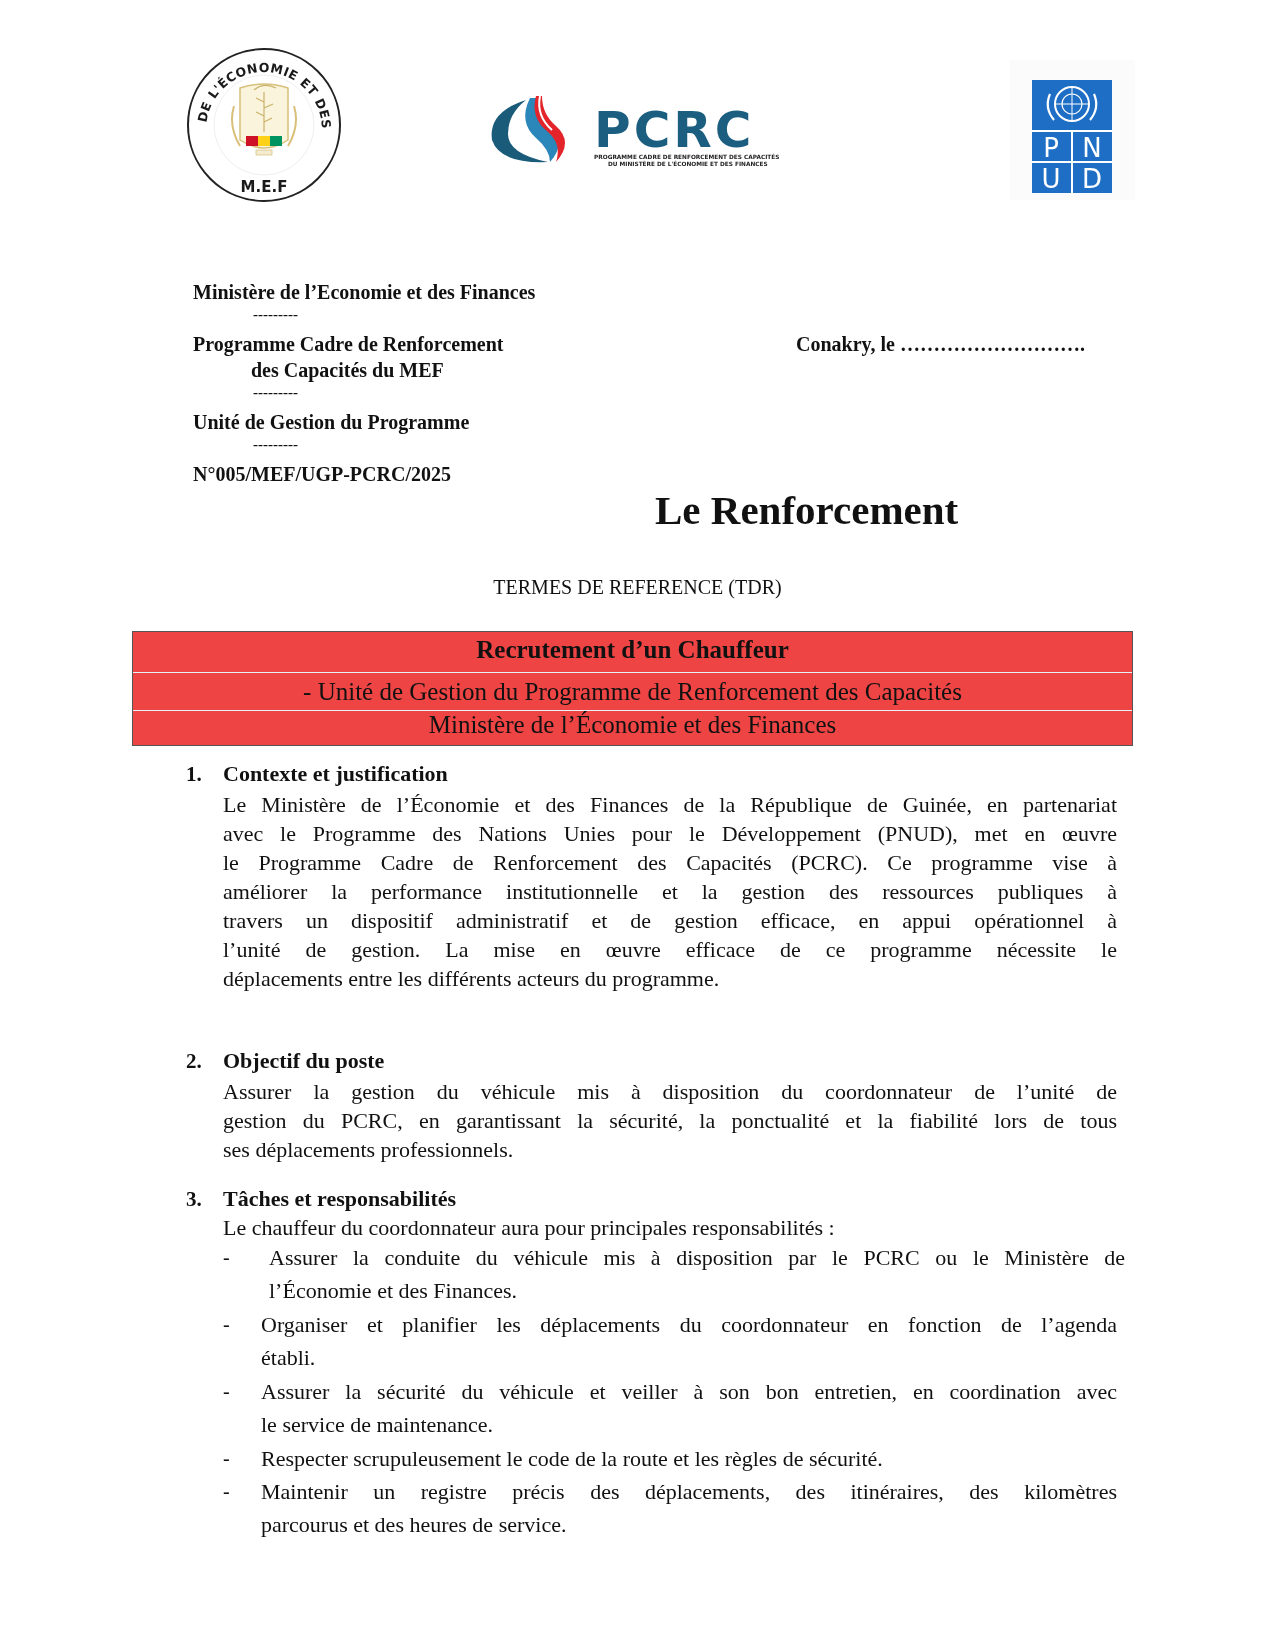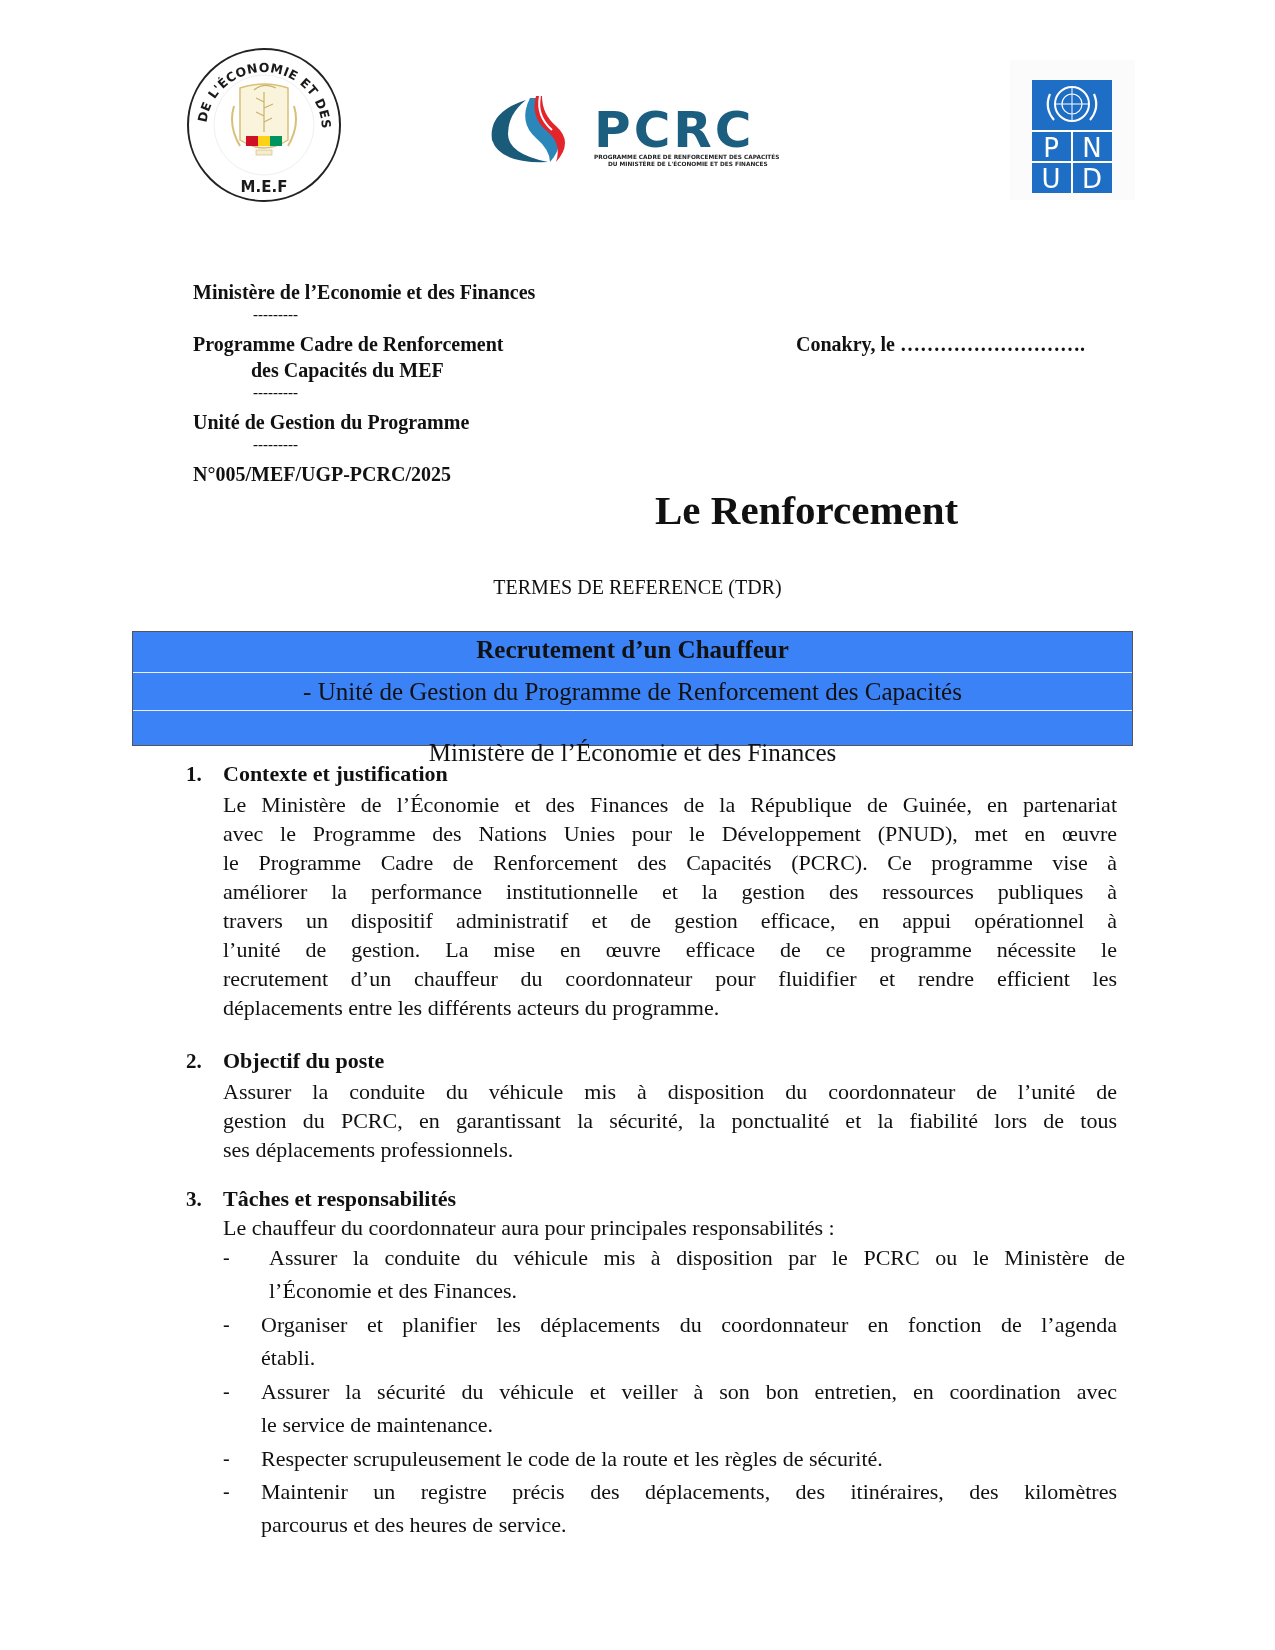--- a/index.html
+++ b/index.html
@@ -13,25 +13,25 @@
   #pnud-logo { left: 1010px; top: 60px; width: 125px; height: 140px; }
 
   
   .hdr { font-size: 20px; font-weight: bold; line-height: 26px; white-space: nowrap; margin-left: 44px; }
   .dash { font-size: 15px; font-weight: bold; letter-spacing: 0px; }
 
   #title-coord { left: 655px; top: 486px; font-size: 41px; font-weight: bold; white-space: nowrap; }
   #tdr { left: 0; width: 1275px; text-align: center; top: 576px; font-size: 20px; font-weight: normal; }
 
   
-  #job-box { left: 132px; top: 631px; width: 1001px; height: 115px; border: 1.5px solid #555; background: #3b82f6; box-sizing: border-box; }
+  #job-box { left: 132px; top: 631px; width: 1001px; height: 115px; border: 1.5px solid #555; background: #ef4444; box-sizing: border-box; }
   #job-box .band { position: absolute; left: 0; right: 0; text-align: center; font-family: "Liberation Serif", serif; }
   #job-title { top: 4px; font-size: 25px; font-weight: bold; }
   #job-sub1 { top: 46px; font-size: 25px; }
-  #job-sub2 { top: 79px; font-size: 25px; margin-top: 28px; }
+  #job-sub2 { top: 79px; font-size: 25px; }
   .band-line { position: absolute; left: 0; right: 0; height: 1px; background: #e8f0fa; }
 
   
   .sec-num { font-size: 21px; font-weight: bold; }
   .sec-title { font-size: 22px; font-weight: bold; white-space: nowrap; }
   .body-text { font-size: 22px; line-height: 29px; text-align: justify; width: 894px; }
   .body-text span.line { display: block; text-align: justify; text-align-last: justify; white-space: nowrap; }
   .body-text span.line.last { text-align-last: left; }
   .bullet-dash { font-size: 20px; }
   .bullet-text { font-size: 22px; line-height: 33px; width: 856px; }
@@ -125,28 +125,27 @@
 
 <div class="abs tnr sec-num" style="left:186px; top:762px;">1.</div>
 <div class="abs tnr sec-title" style="left:223px; top:761px;">Contexte et justification</div>
 <div class="abs tnr body-text" style="left:223px; top:790px;">
   <span class="line">Le Ministère de l’Économie et des Finances de la République de Guinée, en partenariat</span>
   <span class="line">avec le Programme des Nations Unies pour le Développement (PNUD), met en œuvre</span>
   <span class="line">le Programme Cadre de Renforcement des Capacités (PCRC). Ce programme vise à</span>
   <span class="line">améliorer la performance institutionnelle et la gestion des ressources publiques à</span>
   <span class="line">travers un dispositif administratif et de gestion efficace, en appui opérationnel à</span>
   <span class="line">l’unité de gestion. La mise en œuvre efficace de ce programme nécessite le</span>
-  <span class="line">recrutement d’un chauffeur du coordonnateur pour fluidifier et rendre efficient les</span>
   <span class="line last">déplacements entre les différents acteurs du programme.</span>
 </div>
 
 <div class="abs tnr sec-num" style="left:186px; top:1049px;">2.</div>
 <div class="abs tnr sec-title" style="left:223px; top:1048px;">Objectif du poste</div>
 <div class="abs tnr body-text" style="left:223px; top:1077px;">
-  <span class="line">Assurer la conduite du véhicule mis à disposition du coordonnateur de l’unité de</span>
+  <span class="line">Assurer la gestion du véhicule mis à disposition du coordonnateur de l’unité de</span>
   <span class="line">gestion du PCRC, en garantissant la sécurité, la ponctualité et la fiabilité lors de tous</span>
   <span class="line last">ses déplacements professionnels.</span>
 </div>
 
 <div class="abs tnr sec-num" style="left:186px; top:1187px;">3.</div>
 <div class="abs tnr sec-title" style="left:223px; top:1186px;">Tâches et responsabilités</div>
 <div class="abs tnr" style="left:223px; top:1215px; font-size:22px; white-space:nowrap;">Le chauffeur du coordonnateur aura pour principales responsabilités :</div>
 
 <div class="abs tnr bullet-dash" style="left:223px; top:1246px;">-</div>
 <div class="abs tnr bullet-text" style="left:261px; top:1241px;margin-left:8px;">

